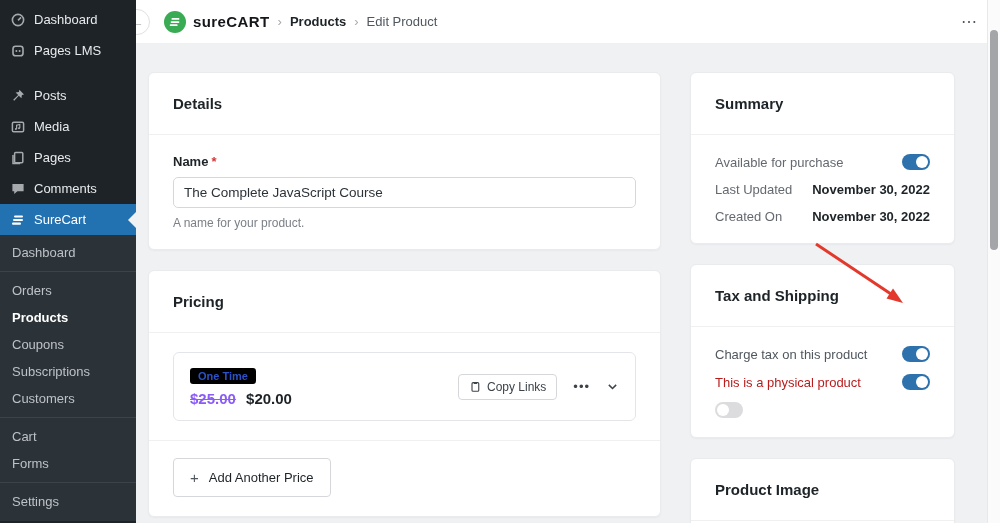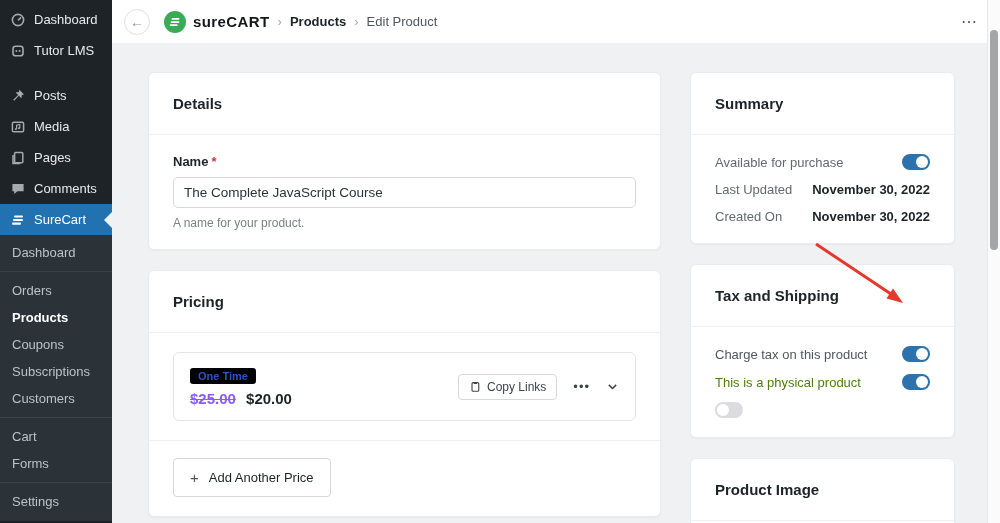--- a/index.html
+++ b/index.html
@@ -1,20 +1,20 @@
 <!DOCTYPE html>
 <html><head>
 <meta charset="utf-8">
 <style>
   * { margin:0; padding:0; box-sizing:border-box; }
   html,body { width:1000px; height:523px; overflow:hidden; }
   body { font-family:"Liberation Sans", sans-serif; background:#f0f1f3; position:relative; color:#1d2327; }
 
   
-  .sidebar { position:absolute; left:0; top:0; width:112px; height:523px; background:#1d2327; z-index:20; }
+  .sidebar { position:absolute; left:0; top:0; width:136px; height:523px; background:#1d2327; z-index:20; }
   .sb-item { display:flex; align-items:center; gap:8px; padding:7px 8px 7px 9px; color:#e8eaec; font-size:13px; cursor:pointer; position:relative; }
   .sb-item .icn { width:17px; height:17px; flex:0 0 17px; color:#a7aaad; display:flex; align-items:center; justify-content:center; }
   .sb-item.active { background:#2271b1; color:#fff; }
   .sb-item.active .icn { color:#fff; }
   .sb-item.active .notch { position:absolute; right:0; top:50%; margin-top:-8px; width:0; height:0;
       border-top:8px solid transparent; border-bottom:8px solid transparent; border-right:8px solid #f0f1f3; }
   .sb-gap { height:14px; }
   .submenu { background:#2c3338; padding:4px 0 6px; }
   .sub-item { padding:6px 10px 6px 12px; font-size:13px; color:#bdc2c7; cursor:pointer; }
   .sub-item.current { color:#fff; font-weight:bold; }
@@ -103,21 +103,21 @@
     <span>Dashboard</span>
   </div>
   <div class="sb-item">
     <span class="icn">
         <svg width="16" height="16" viewBox="0 0 16 16">
           <rect x="3" y="3.2" width="10" height="9.6" rx="2.6" fill="none" stroke="currentColor" stroke-width="1.6"></rect>
           <circle cx="6.4" cy="8" r="1" fill="currentColor"></circle>
           <circle cx="9.6" cy="8" r="1" fill="currentColor"></circle>
         </svg>
       </span>
-    <span>Tutor LMS</span>
+    <span>Pages LMS</span>
   </div>
   <div class="sb-gap"></div>
   <div class="sb-item">
     <span class="icn">
         <svg width="16" height="16" viewBox="0 0 16 16">
           <path d="M9.4 1.8 14 6.4l-2.1.5-.5 3.4-2.6-2.6-4.6 5-1-1 5-4.6L5.6 4.4l3.3-.5z" fill="currentColor"></path>
         </svg>
       </span>
     <span>Posts</span>
   </div>
@@ -297,21 +297,21 @@
           <span>Tax and Shipping</span>
         </div>
       <div class="card-bd">
         <div class="kv-row">
           <span class="kv-label" style="color:#50575e">Charge tax on this product</span>
           <span class="toggle on">
               <span class="knob"></span>
             </span>
         </div>
         <div class="kv-row">
-          <span class="kv-label" style="color:#4d7c0f">This is a physical product</span>
+          <span class="kv-label" style="color:#b91c1c">This is a physical product</span>
           <span class="toggle on">
               <span class="knob"></span>
             </span>
         </div>
         <div class="kv-row">
           <span class="toggle off">
               <span class="knob"></span>
             </span>
         </div>
       </div>

